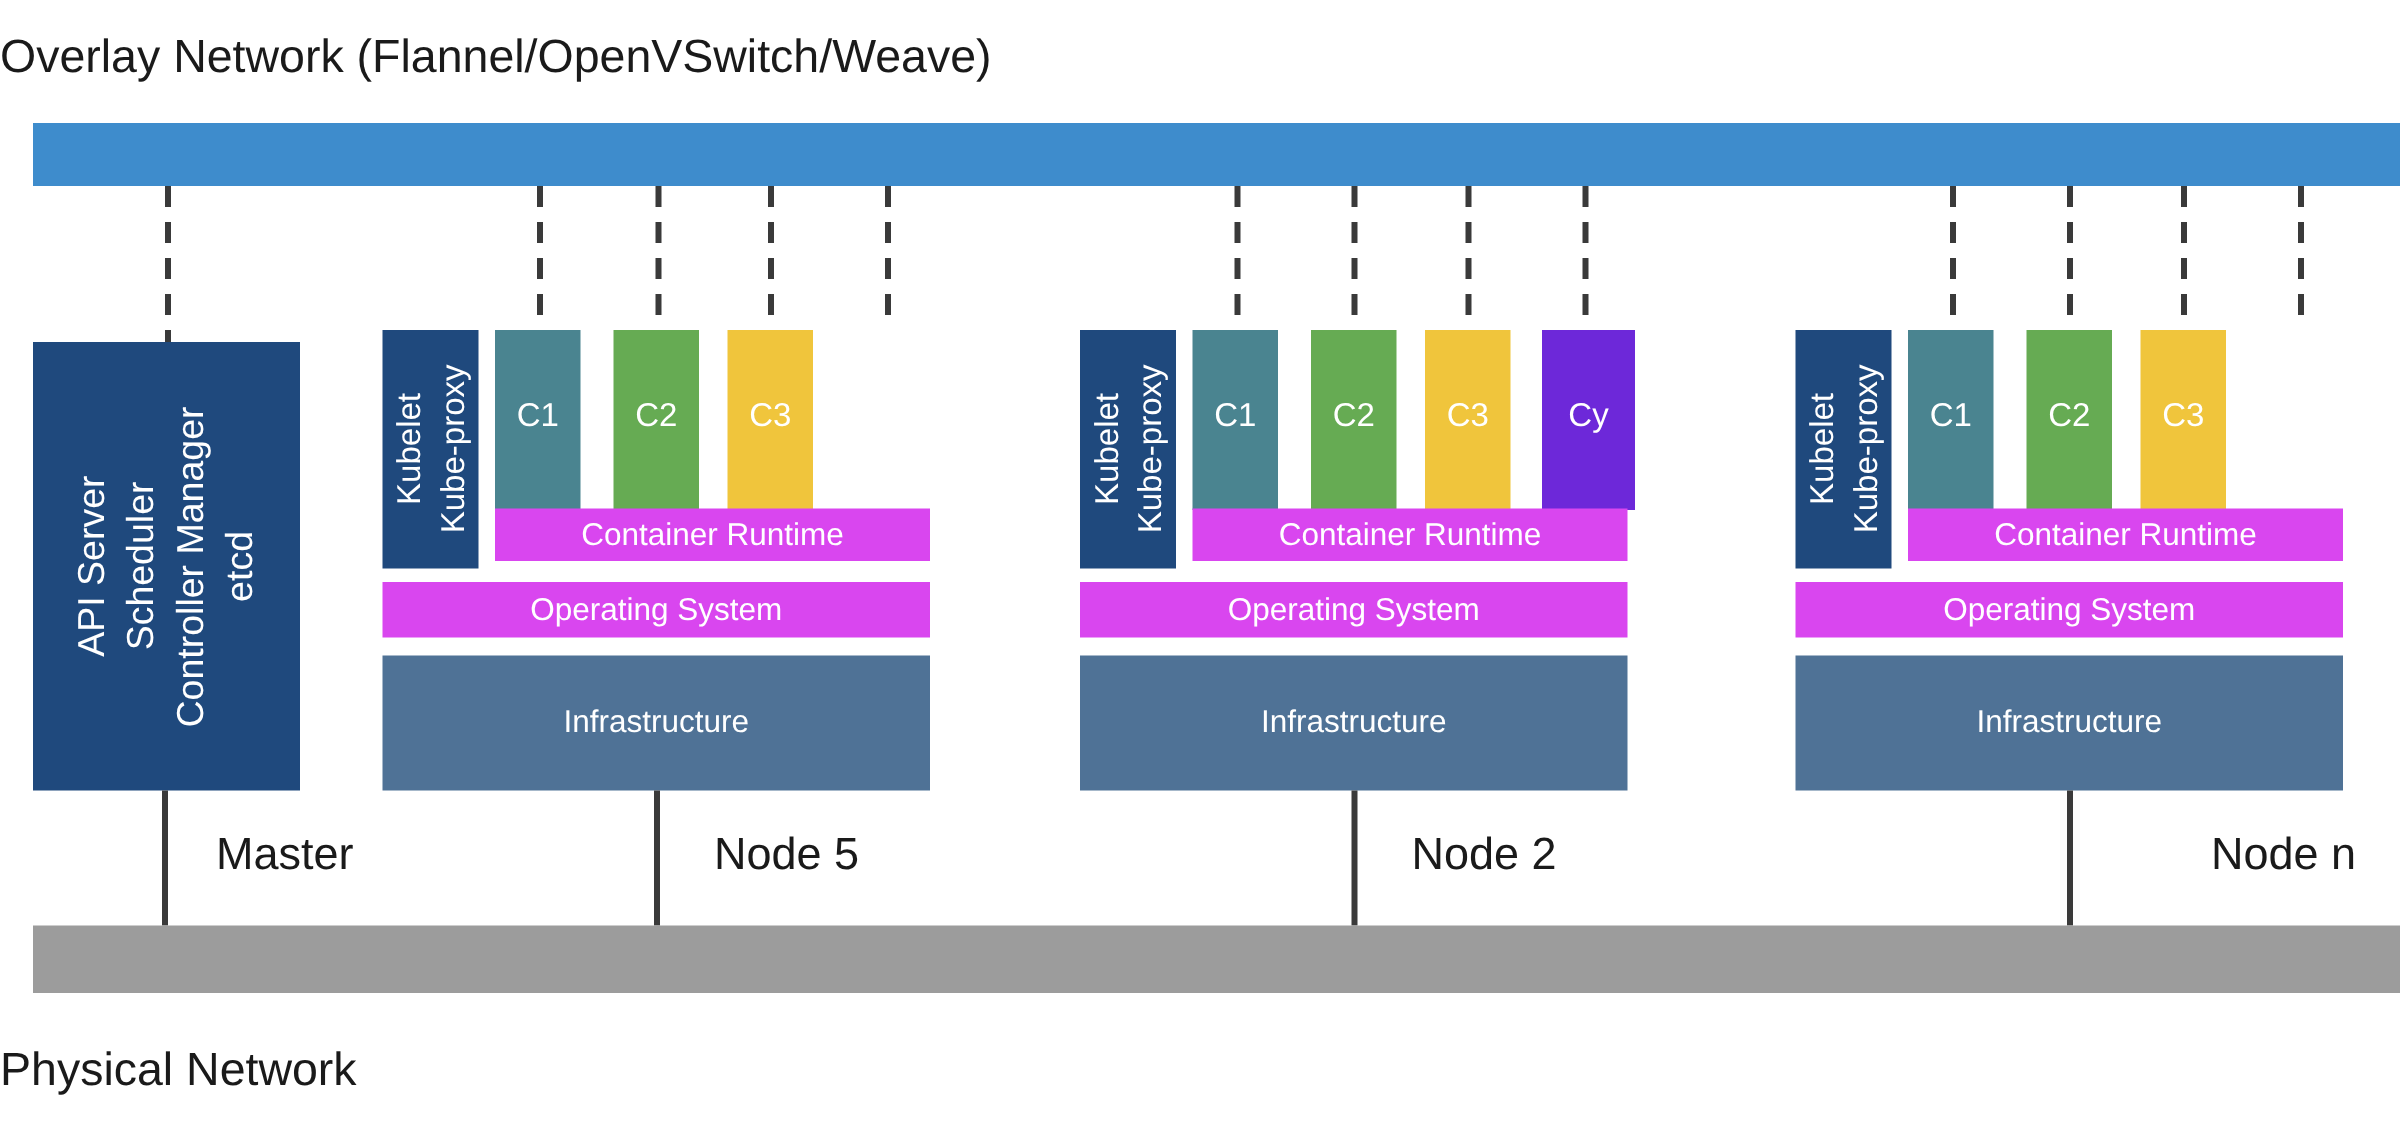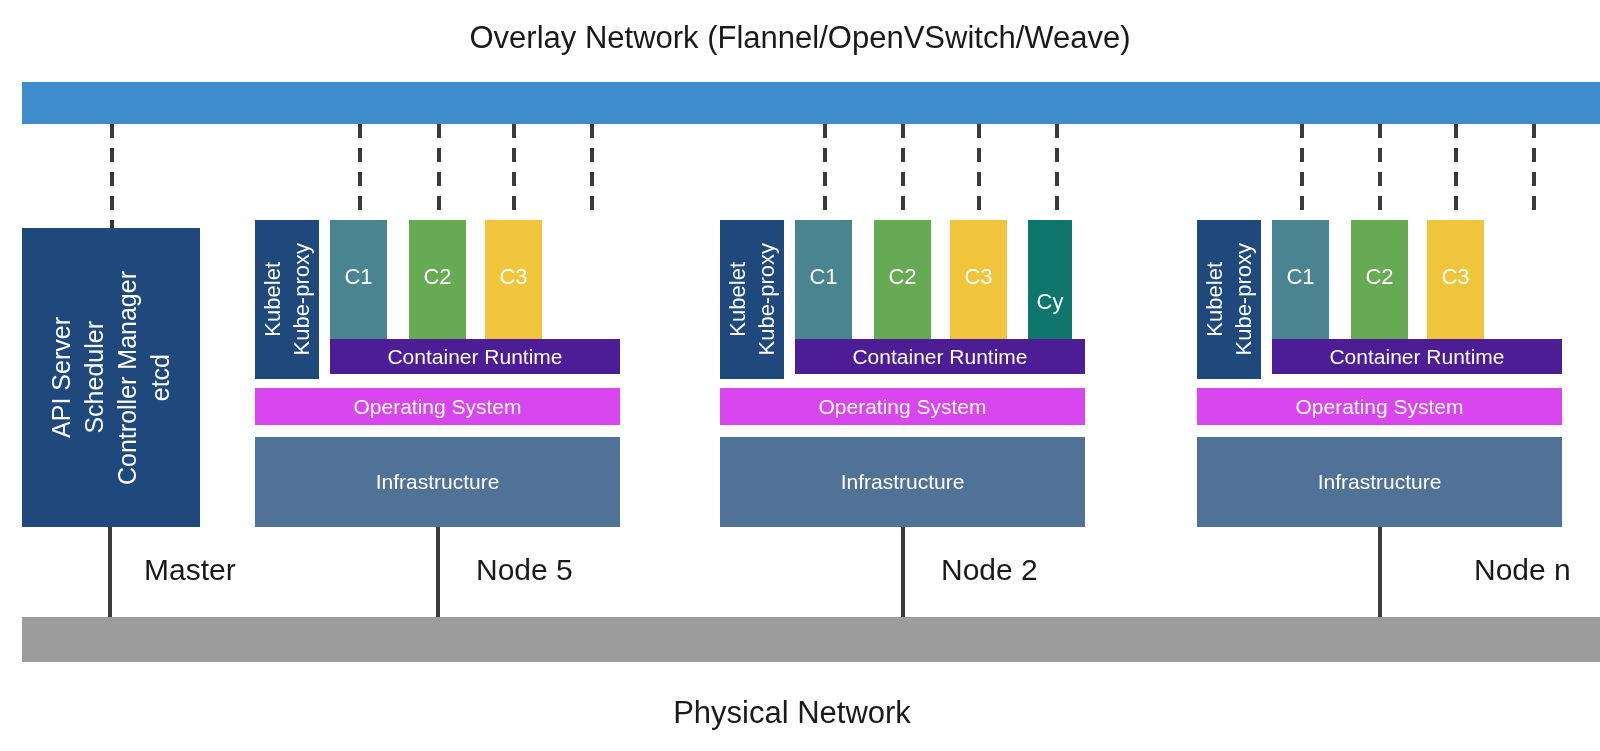--- a/index.html
+++ b/index.html
@@ -14,21 +14,21 @@
     background:#ffffff;
     overflow:hidden;
   }
 
   
   .abs{position:absolute;box-sizing:border-box;}
 
   
   .title-text{
     position:absolute;
-    text-align:center;
+    text-align:left;
     color:#1a1a1a;
     font-size:31px;
     font-weight:400;
     letter-spacing:0px;
     white-space:nowrap;
   }
 
   
   .overlay-bar{
     background:#3e8ccc;
@@ -83,21 +83,21 @@
 
   
   .bar{
     display:flex;
     align-items:center;
     justify-content:center;
     color:#ffffff;
     font-size:21px;
     white-space:nowrap;
   }
-  .runtime-bar{background:#4c1d95;align-items:center;}
+  .runtime-bar{background:#d946ef;align-items:center;}
   .os-bar{background:#d946ef;}
   .infra-bar{background:#4f7296;align-items:center;}
 
   
   .dash-line{
     position:absolute;
     width:4px;
     background-image:linear-gradient(to bottom,#3a3a3a 0 14px,transparent 14px 24px);
     background-size:4px 24px;
     background-repeat:repeat-y;
@@ -186,21 +186,21 @@
   </div>
   <div class="abs container-box" style="left:795px;top:220px;width:57px;height:120px;background:#4a8490;">
     <span>C1</span>
   </div>
   <div class="abs container-box" style="left:874px;top:220px;width:57px;height:120px;background:#66ab53;">
     <span>C2</span>
   </div>
   <div class="abs container-box" style="left:950px;top:220px;width:57px;height:120px;background:#f0c53c;">
     <span>C3</span>
   </div>
-  <div class="abs container-box" style="left:1028px;top:220px;width:44px;height:120px;background:#0f766e;align-items:center;">
+  <div class="abs container-box" style="left:1028px;top:220px;width:62px;height:120px;background:#6d28d9;">
     <span>Cy</span>
   </div>
   <div class="abs bar runtime-bar" style="left:795px;top:339px;width:290px;height:35px;">
     <span>Container Runtime</span>
   </div>
   <div class="abs bar os-bar" style="left:720px;top:388px;width:365px;height:37px;">
     <span>Operating System</span>
   </div>
   <div class="abs bar infra-bar" style="left:720px;top:437px;width:365px;height:90px;">
     <span>Infrastructure</span>
@@ -236,15 +236,15 @@
   <div class="solid-line" style="left:901px;top:527px;height:90px;"></div>
   <div class="solid-line" style="left:1378px;top:527px;height:90px;"></div>
 
   <div class="node-label" style="left:144px;top:553px;">Master</div>
   <div class="node-label" style="left:476px;top:553px;">Node 5</div>
   <div class="node-label" style="left:941px;top:553px;">Node 2</div>
   <div class="node-label" style="left:1474px;top:553px;">Node n</div>
 
   <div class="abs physical-bar" style="left:22px;top:617px;width:1578px;height:45px;"></div>
 
-  <div class="title-text" style="left:16px;top:695px;width:1552px;">Physical Network</div>
+  <div class="title-text" style="left:0;top:695px;width:1552px;">Physical Network</div>
 
 </div>
 
 </body></html>

